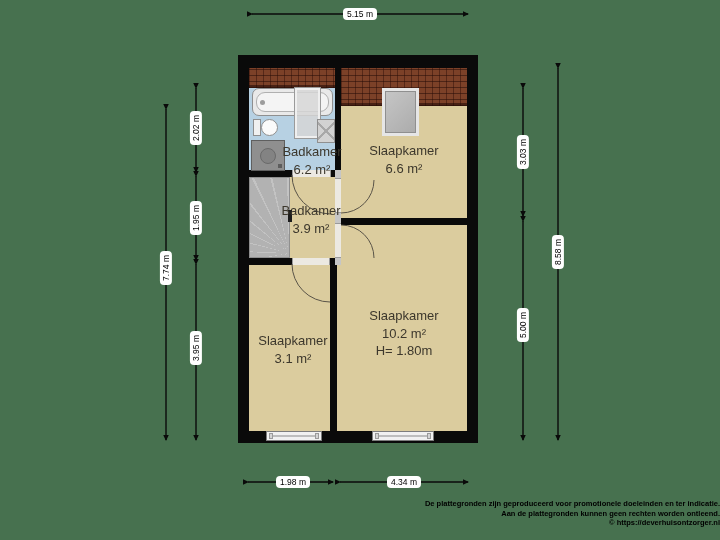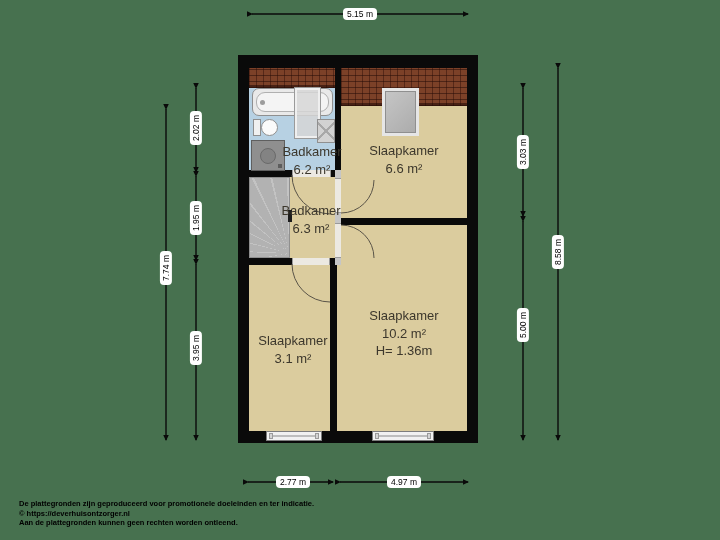--- a/index.html
+++ b/index.html
@@ -70,21 +70,21 @@
   
   .dim-pill{
     position:absolute;transform:translate(-50%,-50%);
     background:#ffffff;border-radius:4px;padding:1px 4px;
     font-size:8.5px;color:#000;white-space:nowrap;line-height:1.2;
   }
   .dim-pill.v{transform:translate(-50%,-50%) rotate(-90deg);}
   
   .footer{
     position:absolute;left:0;right:0;top:499px;
-    text-align:left;color:#000;font-size:7.5px;font-weight:700;line-height:1.28;padding-left:19px;
+    text-align:right;color:#000;font-size:7.5px;font-weight:700;line-height:1.28;padding-left:19px;
   }
   svg.overlay{position:absolute;left:0;top:0;pointer-events:none;}
 </style>
 </head>
 <body>
 
 <div class="canvas">
 
   <div class="wall" style="left:238px;top:55px;width:240px;height:388px;"></div>
 
@@ -170,42 +170,42 @@
   <div class="room-label" style="left:312px;top:161px;">
     <div>Badkamer</div>
     <div>6.2 m²</div>
   </div>
   <div class="room-label" style="left:404px;top:160px;">
     <div>Slaapkamer</div>
     <div>6.6 m²</div>
   </div>
   <div class="room-label" style="left:311px;top:220px;">
     <div>Badkamer</div>
-    <div>6.3 m²</div>
+    <div>3.9 m²</div>
   </div>
   <div class="room-label" style="left:293px;top:350px;">
     <div>Slaapkamer</div>
     <div>3.1 m²</div>
   </div>
   <div class="room-label" style="left:404px;top:333px;">
     <div>Slaapkamer</div>
     <div>10.2 m²</div>
-    <div>H= 1.36m</div>
+    <div>H= 1.80m</div>
   </div>
 
   <div class="dim-pill" style="left:360px;top:14px;">5.15 m</div>
   <div class="dim-pill v" style="left:166px;top:268px;">7.74 m</div>
   <div class="dim-pill v" style="left:196px;top:128px;">2.02 m</div>
   <div class="dim-pill v" style="left:196px;top:218px;">1.95 m</div>
   <div class="dim-pill v" style="left:196px;top:348px;">3.95 m</div>
   <div class="dim-pill v" style="left:523px;top:152px;">3.03 m</div>
   <div class="dim-pill v" style="left:523px;top:325px;">5.00 m</div>
   <div class="dim-pill v" style="left:558px;top:252px;">8.58 m</div>
-  <div class="dim-pill" style="left:293px;top:482px;">2.77 m</div>
-  <div class="dim-pill" style="left:404px;top:482px;">4.97 m</div>
+  <div class="dim-pill" style="left:293px;top:482px;">1.98 m</div>
+  <div class="dim-pill" style="left:404px;top:482px;">4.34 m</div>
 
   <div class="footer">
     <div>De plattegronden zijn geproduceerd voor promotionele doeleinden en ter indicatie.</div>
+    <div>Aan de plattegronden kunnen geen rechten worden ontleend.</div>
     <div>© https://deverhuisontzorger.nl</div>
-    <div>Aan de plattegronden kunnen geen rechten worden ontleend.</div>
   </div>
 
 </div>
 
 </body></html>

